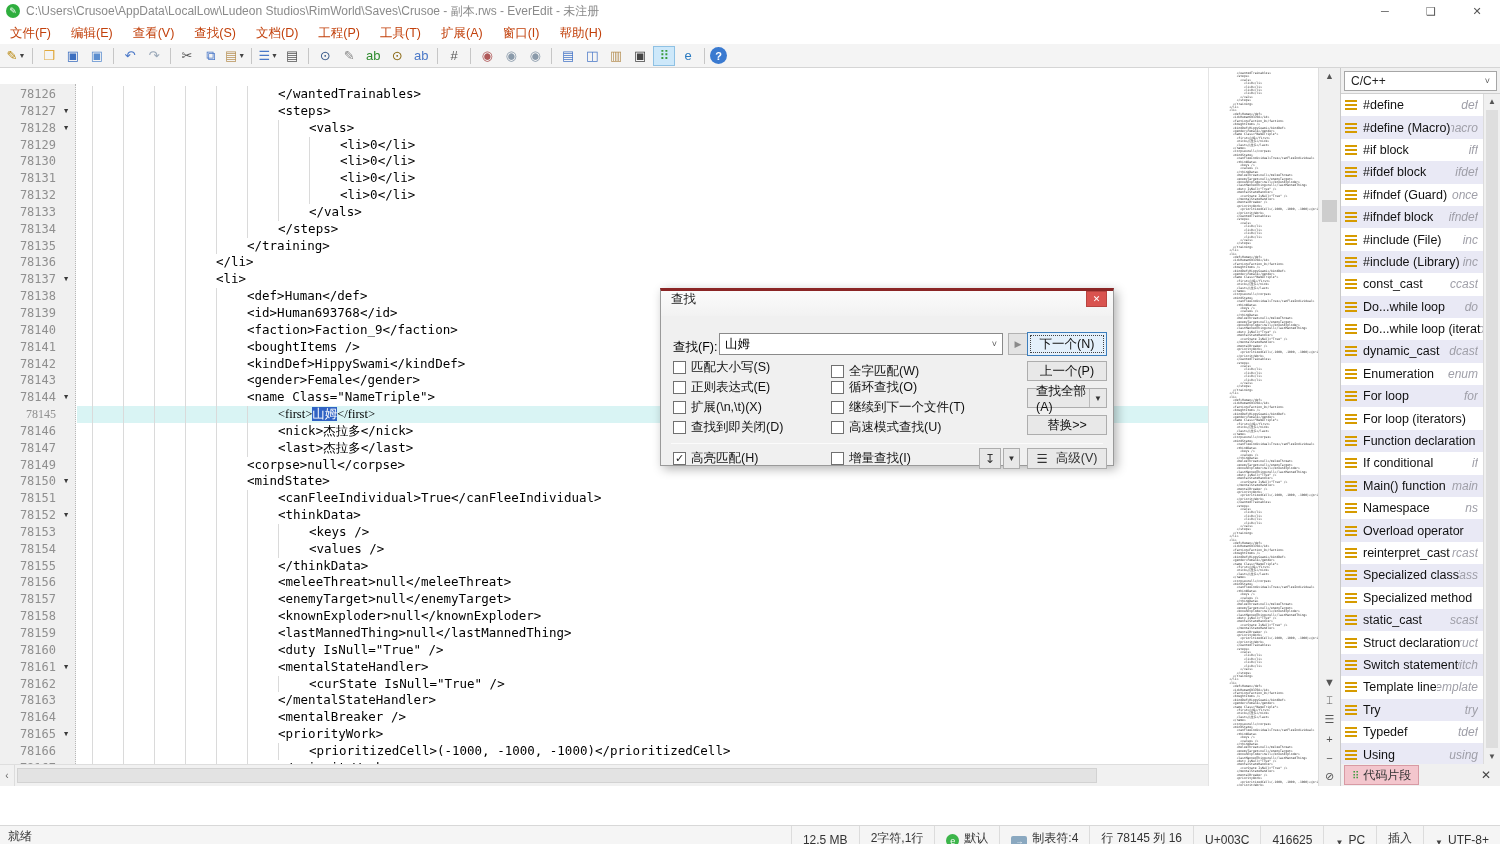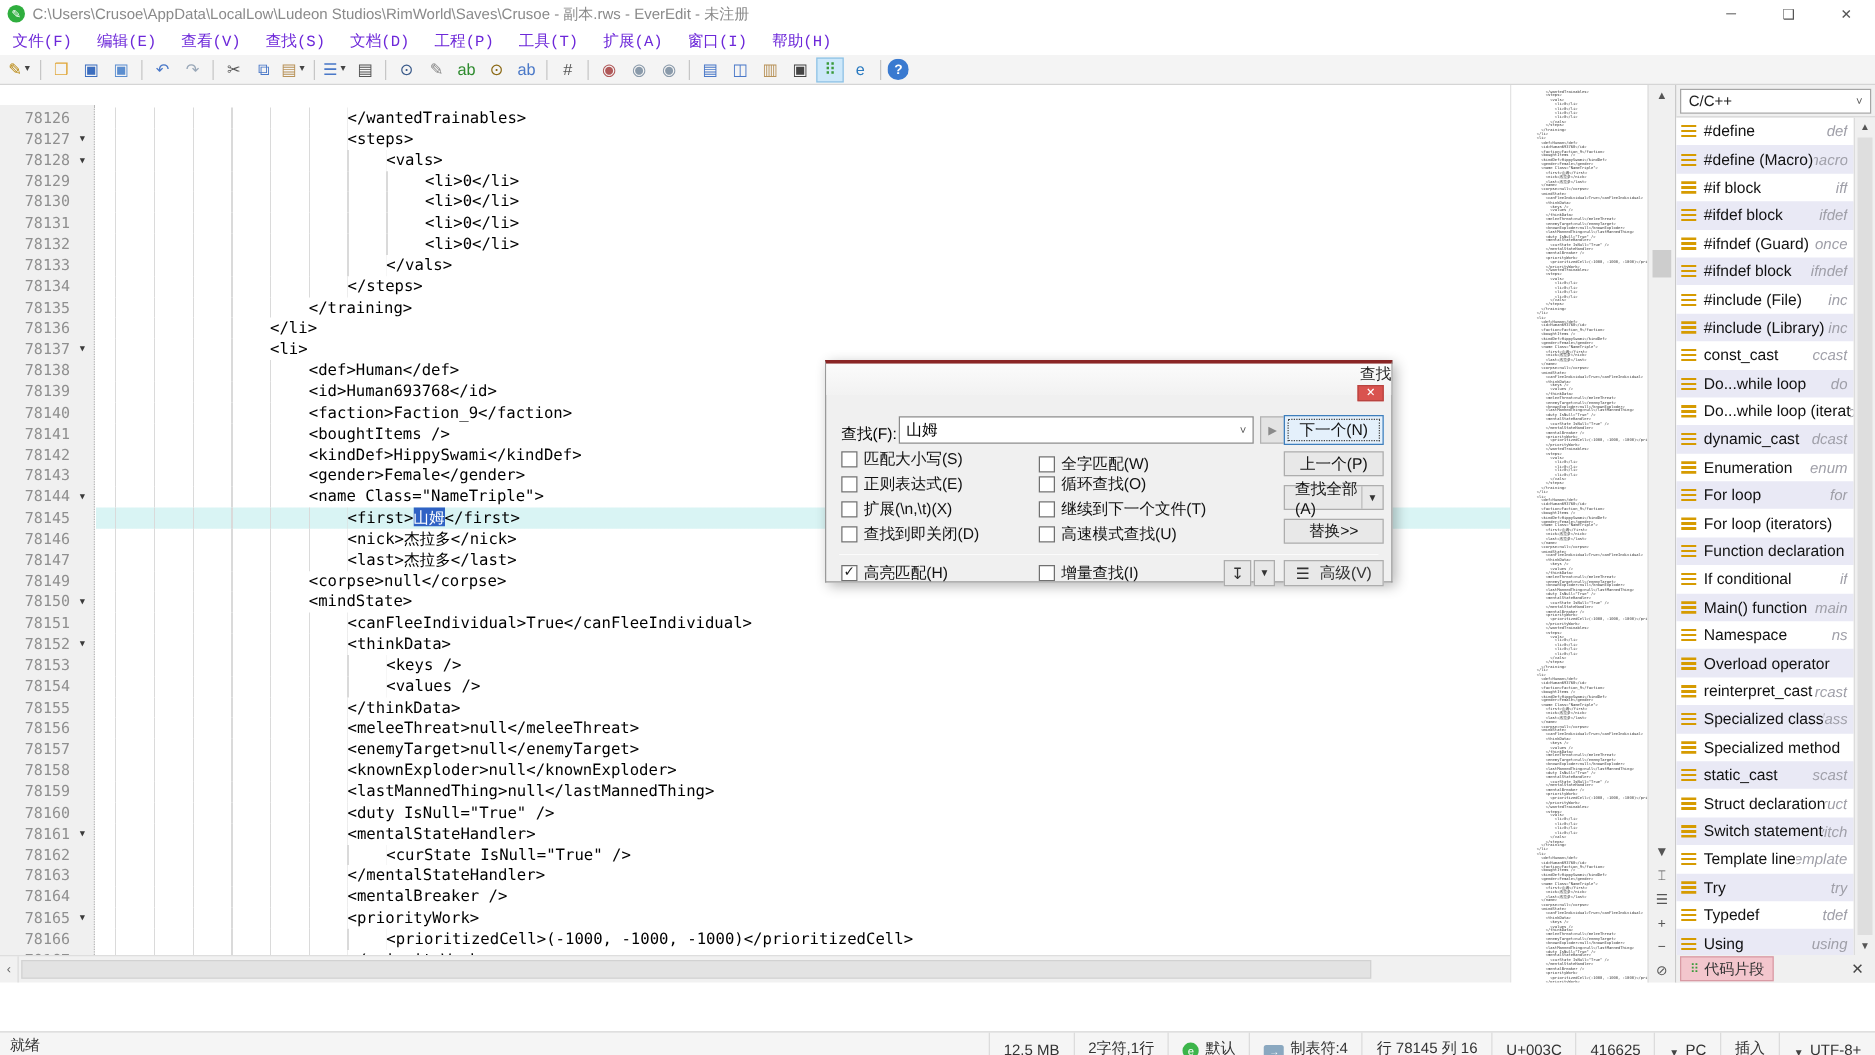--- a/index.html
+++ b/index.html
@@ -7,40 +7,40 @@
   #app { position:relative; width:1500px; height:844px; background:#fff; }
 
   
   .titlebar { height:22px; background:#fff; display:flex; align-items:center; font-size:12px; color:#8a8a8a; }
   .appicon { width:14px; height:14px; border-radius:50%; background:#2fae3e; color:#fff; font-size:9px;
              display:flex; align-items:center; justify-content:center; margin:0 6px 0 6px; }
   .wincontrols { margin-left:auto; display:flex; height:100%; }
   .winbtn { width:46px; height:100%; display:flex; align-items:center; justify-content:center; color:#555; font-size:11px; }
 
   
-  .menubar { height:22px; background:#fff; display:flex; align-items:center; font-size:12.5px; color:#6d28d9;font-family:Liberation Mono, monospace; }
+  .menubar { height:22px; background:#fff; display:flex; align-items:center; font-size:12.5px; color:#c2410c; }
   .menu-item { padding:0 10px; height:100%; display:flex; align-items:center; }
 
   
   .toolbar { height:24px; background:#f4f4f4; border-bottom:1px solid #d5d5d5; display:flex; align-items:center; padding-left:4px; }
   .ticon { min-width:22px; height:20px; display:flex; align-items:center; justify-content:center; font-size:13px; margin:0 1px; border:1px solid transparent; }
   .ticon.active { background:#cde8fa; border:1px solid #8ec1e4; }
   .ticon .dd { font-size:7px; color:#444; margin-left:1px; }
   .ticon.round { width:17px; min-width:17px; height:17px; border-radius:50%; font-size:11px; font-weight:bold; }
   .tsep { width:1px; height:16px; background:#c6c6c6; margin:0 4px; }
 
   
   .main { display:flex; height:718px; }
   .editor-col { width:1208px; display:flex; flex-direction:column; }
   .code-view { height:696px; position:relative; overflow:hidden; background:#fff;
                font-family:"DejaVu Sans Mono","Liberation Mono",monospace; font-size:12.5px;margin-top:16px; }
   .gutterbg { position:absolute; left:0; top:0; width:76px; height:100%; background:#f0f0f0; border-right:1px dotted #b8b8b8; }
   .code-lines { position:relative; padding-top:2px; }
   .code-line { position:relative; height:16.85px; line-height:16.85px; white-space:pre; padding-left:76px; }
-  .code-line.hl { background:linear-gradient(to right, rgba(0,0,0,0) 0 77px, #d9f4f4 77px); }
+  .code-line.hl { background:linear-gradient(to right, rgba(0,0,0,0) 0 77px, #d9f4f4 77px);font-family:Liberation Serif, serif; }
   .ln { position:absolute; left:0; top:0; width:56px; text-align:right; color:#8f8f8f; font-size:12px; }
   .fold { position:absolute; left:59px; top:0; width:14px; color:#3a3a3a; font-size:7px; text-align:center; }
   .indent { display:inline-block; height:16.85px; vertical-align:top; margin-left:16px;
             background:repeating-linear-gradient(to right,#dadada 0 1px,rgba(0,0,0,0) 1px 31px); }
   .codetext { color:#000; }
   .seltext { background:#2f62c4; color:#fff; }
   .hscroll { height:22px; background:#f1f1f1; border-top:1px solid #dedede; position:relative; }
   .hs-left { position:absolute; left:0; top:0; width:15px; height:100%; border-right:1px solid #dcdcdc; color:#666;
              font-size:10px; display:flex; align-items:center; justify-content:center; }
   .hs-thumb { position:absolute; left:17px; top:3px; height:15px; width:1080px; background:#e3e3e3; border:1px solid #d2d2d2; }
@@ -72,21 +72,21 @@
   .ss-thumb { position:absolute; left:2px; top:16px; bottom:16px; width:12px; background:#dedede; }
   .tabbar { height:22px; background:#f0f0f0; display:flex; align-items:center; }
   .sniptab { margin-left:3px; height:20px; background:#f3c6cd; border:1px solid #d89aa4; display:flex; align-items:center;
              padding:0 7px; font-size:12px; color:#333; gap:4px; }
   .gridglyph { color:#3a9a3a; font-size:10px; }
   .tab-close { margin-left:auto; margin-right:9px; color:#444; font-size:12px; }
 
   
   .dialog { position:absolute; left:660px; top:288px; width:454px; height:178px; background:#f0f0f0;
             border:1px solid #9a9a9a; border-top:3px solid #8a2525; box-shadow:3px 3px 10px rgba(0,0,0,.3); z-index:20; font-size:12.5px; }
-  .dlg-title { height:25px; display:flex; align-items:flex-end; padding-left:10px; color:#222; background:linear-gradient(#fbfbfb,#f2f2f2);flex-direction:column; }
+  .dlg-title { height:25px; display:flex; align-items:flex-start; padding-left:10px; color:#222; background:linear-gradient(#fbfbfb,#f2f2f2); }
   .dlg-close { margin-left:auto; margin-right:6px; width:21px; height:16px; background:#d9534f; border:1px solid #b84440;
                color:#fff; font-size:9px; display:flex; align-items:center; justify-content:center; }
   .dlg-label { position:absolute; left:12px; top:48px; }
   .dlg-combo { position:absolute; left:58px; top:42px; width:284px; height:22px; background:#fff; border:1px solid #8a8a8a;
                display:flex; align-items:center; padding:0 5px; }
   .dlg-combo .chev { margin-left:auto; color:#555; font-size:9px; }
   .dlg-gobtn { position:absolute; left:347px; top:42px; width:20px; height:22px; background:#e3e3e3; border:1px solid #b2b2b2;
                color:#8a8a8a; font-size:9px; display:flex; align-items:center; justify-content:center; }
   .dlg-btn { position:absolute; left:366px; width:80px; height:20px; background:#e8e8e8; border:1px solid #adadad;
              display:flex; align-items:center; justify-content:center; font-size:12.5px; color:#111; }

